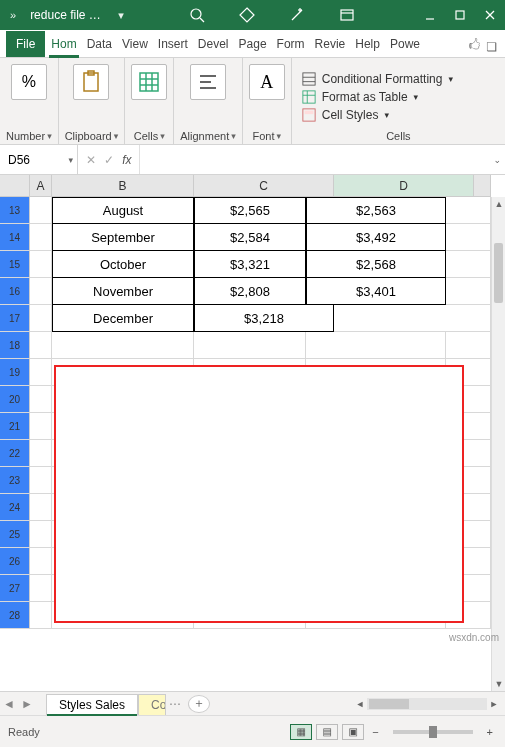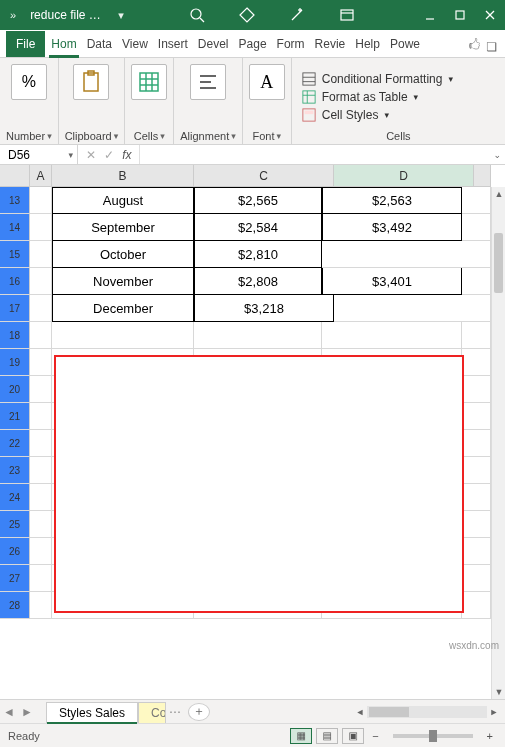--- a/index.html
+++ b/index.html
@@ -28,21 +28,21 @@
   .group { border-right: 1px solid #d4d4d4; display: flex; flex-direction: column; align-items: center; justify-content: space-between; padding: 6px 6px 2px 6px; }
   .group .gicon { width: 36px; height: 36px; display: flex; align-items: center; justify-content: center; border: 1px solid #bbb; border-radius: 2px; background: #fff; }
   .group .glabel { margin-top: 0; color: #444; font-size: 11px; display: flex; align-items: center; gap: 2px; }
   .group .drop { font-size: 9px; color: #666; }
   .styles-group { flex: 1; padding: 14px 10px 2px 10px; display: flex; flex-direction: column; justify-content: space-between; }
   .styles-group .sline { display: flex; align-items: center; gap: 6px; color: #333; font-size: 12px; margin-bottom: 4px; }
   .styles-group .slabel { text-align: center; font-size: 11px; color: #444; padding-top: 4px; }
   .styles-group svg { width: 14px; height: 14px; }
 
   
-  .fxbar { height: 20px; border-bottom: 1px solid #d4d4d4; display: flex; align-items: stretch; font-size: 12px; }
+  .fxbar { height: 30px; border-bottom: 1px solid #d4d4d4; display: flex; align-items: stretch; font-size: 12px; }
   .namebox { width: 78px; border-right: 1px solid #d4d4d4; display: flex; align-items: center; padding-left: 8px; background: #fff; }
   .namebox .dd { margin-left: auto; padding: 0 4px; color: #666; font-size: 9px; }
   .fxbtns { display: flex; align-items: center; gap: 8px; padding: 0 8px; border-right: 1px solid #e0e0e0; color: #aaa; }
   .fxbtns .fx { color: #555; font-style: italic; }
   .fxinput { flex: 1; background: #fff; display: flex; align-items: center; padding-left: 6px; }
   .fxinput .dd { margin-left: auto; margin-right: 4px; font-size: 9px; color: #666; }
 
   
   .gridwrap { flex: 1; position: relative; display: flex; overflow: hidden; }
   .corner { width: 30px; height: 22px; background: #e6e6e6; border-right: 1px solid #ccc; border-bottom: 1px solid #ccc; position: absolute; left: 0; top: 0; z-index: 3; }
@@ -55,21 +55,21 @@
   .chE { flex: 1; }
 
   .rowheads { position: absolute; top: 22px; left: 0; width: 30px; bottom: 0; z-index: 2; }
   .rowheads .rh { height: 27px; border-right: 1px solid #ccc; border-bottom: 1px solid #d8d8d8; background: #3b82f6; display: flex; align-items: center; justify-content: center; font-size: 10px; color: #333; }
 
   .cells { position: absolute; top: 22px; left: 30px; right: 14px; bottom: 0; background: #fff; }
   .cells .row { height: 27px; display: flex; }
   .cells .cell { border-right: 1px solid #d8d8d8; border-bottom: 1px solid #d8d8d8; display: flex; align-items: center; justify-content: center; font-size: 13px; color: #000; }
   .cA { width: 22px; }
   .cB { width: 142px; }
-  .cC { width: 128px; }
+  .cC { width: 112px; }
   .cD { width: 140px; }
   .cE { flex: 1; }
   .databorder .cB, .databorder .cC, .databorder .cD { border: 1px solid #000; border-top: none; }
   .firstdata .cB, .firstdata .cC, .firstdata .cD { border-top: 1px solid #000; }
 
   .redbox { position: absolute; border: 2px solid #e22; background: #fff; }
   
   .vscroll { position: absolute; right: 0; top: 22px; bottom: 0; width: 14px; background: #f0f0f0; border-left: 1px solid #dcdcdc; }
   .vscroll .thumb { position: absolute; left: 2px; right: 2px; background: #c8c8c8; border-radius: 2px; }
   .vscroll .arrow { width: 14px; height: 14px; display:flex;align-items:center;justify-content:center;font-size:9px;color:#666;}
@@ -80,21 +80,21 @@
   .sheetbar .tab { padding: 3px 12px; border: 1px solid #ccc; background: #fff; border-bottom: none; position: relative; top: 1px; }
   .sheetbar .tab.active::after { content:""; position:absolute; left:0; right:0; bottom:-1px; height:2px; background:#217346; }
   .sheetbar .tab.inactive { background:#fef9c3; color:#777; max-width:28px; overflow:hidden; white-space:nowrap; }
   .sheetbar .plus { width: 22px; height: 18px; border:1px solid #ccc; border-radius:50%; display:flex;align-items:center;justify-content:center;margin-left:4px;font-size:12px;color:#666;background:#fff;}
   .sheetbar .hscroll { flex:1; display:flex; align-items:center; justify-content:flex-end; gap:0; padding-right:4px; }
   .sheetbar .hscroll .track { width: 120px; height:12px; background:#e4e4e4; position:relative; }
   .sheetbar .hscroll .track .th { position:absolute; left:2px; width:40px; top:1px; bottom:1px; background:#c8c8c8; }
   .sheetbar .hscroll .ar { width:14px; text-align:center; font-size:9px; color:#666; }
 
   
-  .status { height: 24px; background: #f3f2f1; border-top: 1px solid #dcdcdc; display: flex; align-items: center; font-size: 11px; color: #555; padding: 0 8px; }
+  .status { height: 32px; background: #f3f2f1; border-top: 1px solid #dcdcdc; display: flex; align-items: center; font-size: 11px; color: #555; padding: 0 8px; }
   .status .right { margin-left: auto; display: flex; align-items: center; gap: 4px; }
   .status .viewbtn { width:22px; height:16px; border:1px solid #bbb; display:flex;align-items:center;justify-content:center;font-size:10px; }
   .status .viewbtn.active { background:#d4e8dc; border-color:#217346;}
   .status .zslider { width: 80px; height:4px; background:#ccc; margin:0 6px; position:relative;}
   .status .zslider .kn { width:8px;height:12px;background:#888;position:absolute;left:50%;top:-4px;transform:translateX(-50%);}
   .watermark { position:absolute; right:6px; bottom:48px; font-size:10px; color:#999; z-index:5;}
 </style>
 </head>
 <body>
 
@@ -310,21 +310,22 @@
     <div class="row databorder">
         <div class="cell cA"></div>
         <div class="cell cB">September</div>
         <div class="cell cC">$2,584</div>
         <div class="cell cD">$3,492</div>
         <div class="cell cE"></div>
       </div>
     <div class="row databorder">
         <div class="cell cA"></div>
         <div class="cell cB">October</div>
-        <div class="cell cC">$2,810</div>
+        <div class="cell cC">$3,321</div>
+        <div class="cell cD">$2,568</div>
         <div class="cell cE"></div>
       </div>
     <div class="row databorder">
         <div class="cell cA"></div>
         <div class="cell cB">November</div>
         <div class="cell cC">$2,808</div>
         <div class="cell cD">$3,401</div>
         <div class="cell cE"></div>
       </div>
     <div class="row databorder">

